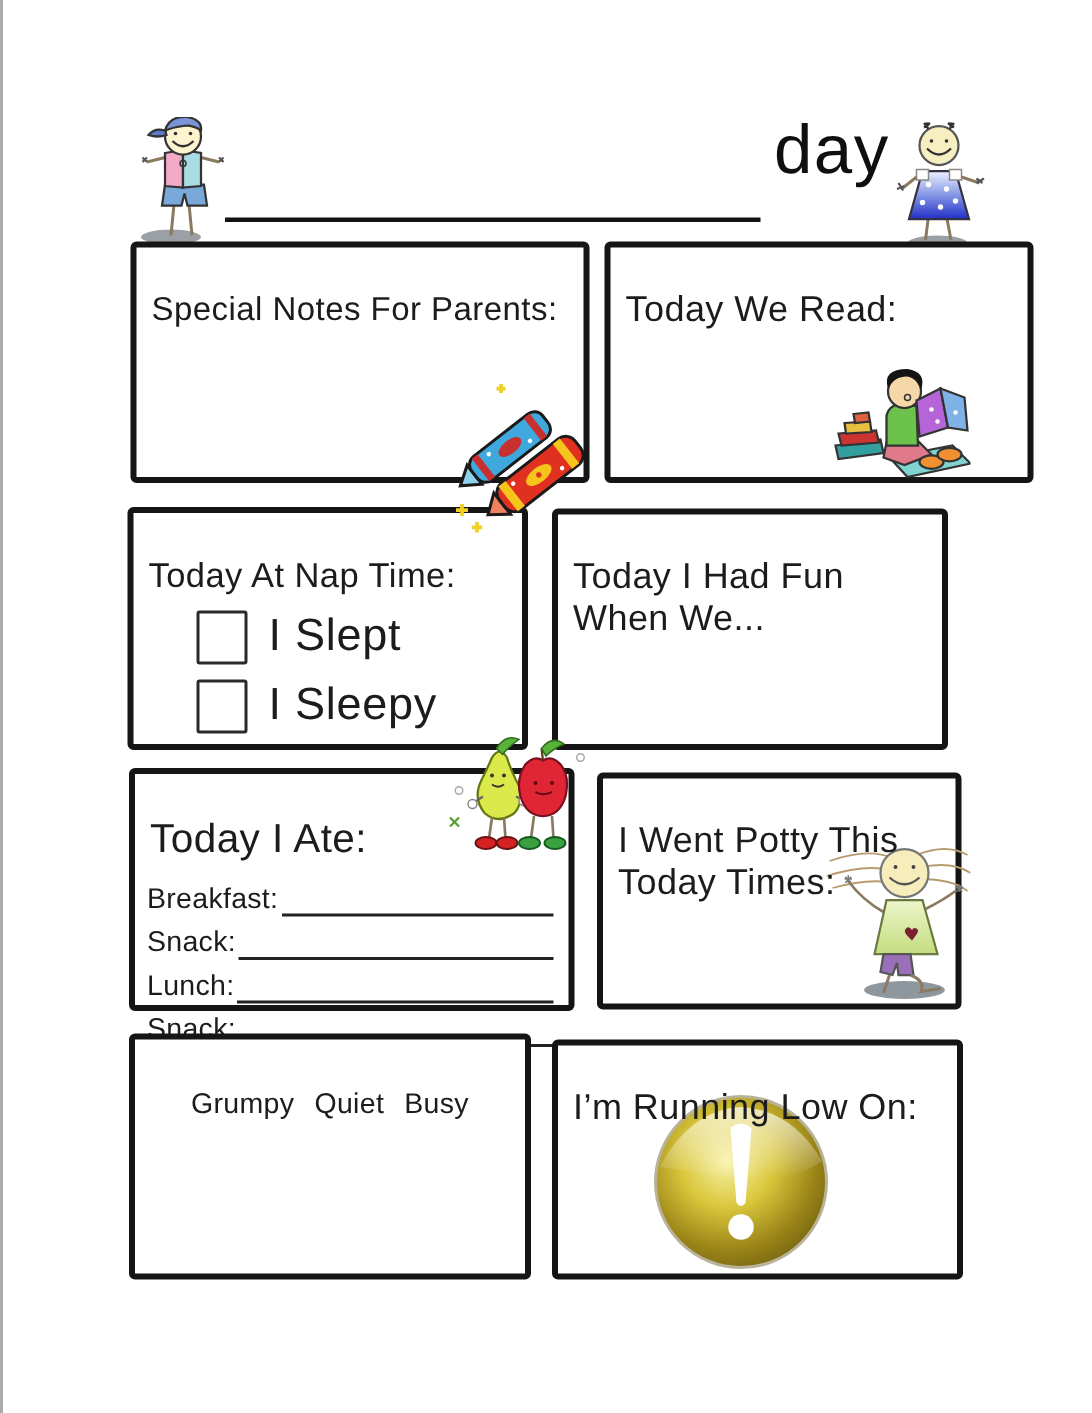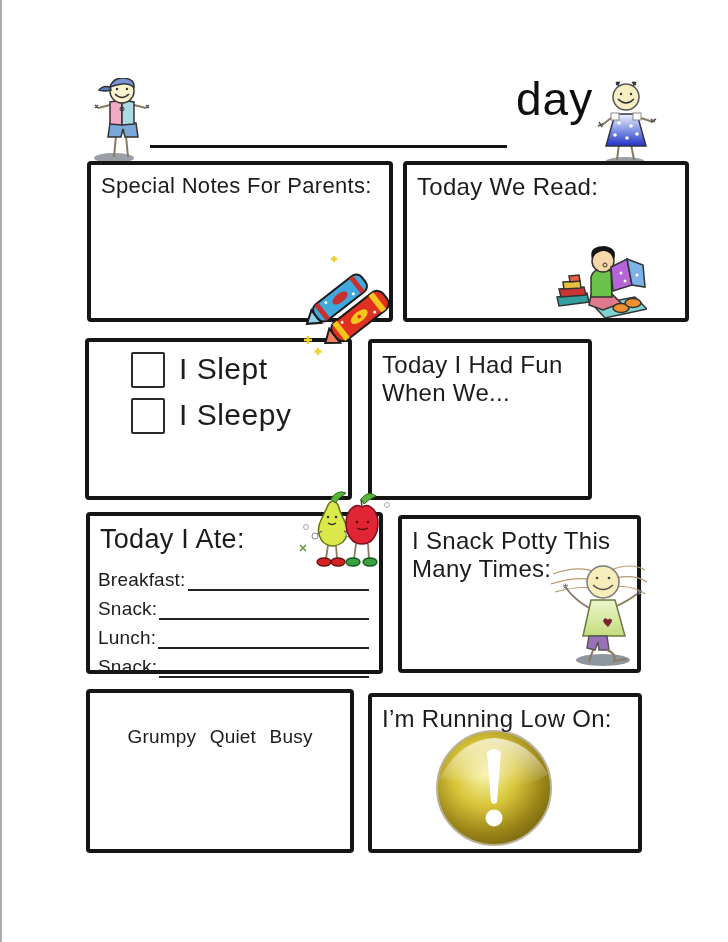--- a/index.html
+++ b/index.html
@@ -7,27 +7,27 @@
     position:relative;width:728px;height:942px;background:#ffffff;overflow:hidden;
     font-family:"Liberation Sans",sans-serif;color:#1c1c1c;
   }
   .edge-line{position:absolute;left:0;top:0;width:2px;height:942px;background:#ababab;}
   .clip{position:absolute;}
   .name-line{position:absolute;left:150px;top:118px;width:357px;height:27px;border-bottom:3px solid #121212;}
   .day-word{position:absolute;left:516px;top:76px;font-size:46px;line-height:1;letter-spacing:1px;color:#0f0f0f;}
   .box{
     position:absolute;background:#ffffff;border:4px solid #151515;border-radius:4px;box-sizing:border-box;
   }
-  .box-title{padding:8px 10px 0 10px;line-height:1.18;letter-spacing:.3px;position:relative;z-index:3;}
+  .box-title{padding:8px 10px 0 10px;line-height:1.18;letter-spacing:.3px;position:relative;z-index:3;margin-top:20px;}
   .t22{font-size:22px;} .t23{font-size:23px;} .t24{font-size:24px;} .t27{font-size:27px;}
   
   .box-a{left:87px;top:161px;width:306px;height:161px;}
   .box-b{left:403px;top:161px;width:286px;height:161px;}
   .box-c{left:85px;top:338px;width:267px;height:162px;}
-  .box-d{left:368px;top:339px;width:224px;height:161px;}
+  .box-d{left:368px;top:339px;width:264px;height:161px;}
   .box-e{left:86px;top:512px;width:297px;height:162px;}
   .box-f{left:398px;top:515px;width:243px;height:158px;}
   .box-g{left:86px;top:689px;width:268px;height:164px;}
   .box-h{left:368px;top:693px;width:274px;height:160px;}
   
   .check-row{display:flex;align-items:flex-start;margin:10px 0 0 42px;}
   .checkbox{width:30px;height:32px;border:2px solid #2a2a2a;border-radius:2px;background:#fff;flex:0 0 auto;}
   .check-label{font-size:30px;margin-left:14px;letter-spacing:.5px;}
   
   .meals{margin:6px 10px 0 8px;}
@@ -138,20 +138,21 @@
       <rect x="83" y="53.5" width="6" height="21" fill="#f6c51c"></rect>
       <ellipse cx="63" cy="64" rx="10" ry="5" fill="#f6c51c"></ellipse>
       <circle cx="63" cy="64" r="1.8" fill="#e03020"></circle>
       <circle cx="46" cy="58" r="1.5" fill="#fff"></circle>
         <circle cx="78" cy="70" r="1.5" fill="#fff"></circle>
     </g>
     <path d="M12 84 l0 8 m-4 -4 l8 0 M22 96 l0 7 m-3.5 -3.5 l7 0 M38 4 l0 6 m-3 -3 l6 0" stroke="#f0d024" stroke-width="2.5"></path>
   </svg>
 
   <div class="box box-c">
+    <div class="box-title t23">Today At Nap Time:</div>
     <div class="check-row">
       <span class="checkbox"></span>
       <span class="check-label">I Slept</span>
     </div>
     <div class="check-row">
       <span class="checkbox"></span>
       <span class="check-label">I Sleepy</span>
     </div>
   </div>
 
@@ -175,21 +176,21 @@
         <span class="meal-line"></span>
       </div>
       <div class="meal-row">
         <span>Snack:</span>
         <span class="meal-line"></span>
       </div>
     </div>
   </div>
 
   <div class="box box-f">
-    <div class="box-title t24">I Snack Potty This Many Times:</div>
+    <div class="box-title t24">I Went Potty This Today Times:</div>
   </div>
 
   <svg class="clip z5" style="left:298px;top:487px;" width="96" height="86" viewBox="0 0 96 86">
     <path d="M30 18 Q35 10 40 18 Q42 25 46 33 Q53 45 45 55 Q34 63 25 55 Q17 45 23 33 Q27 25 30 18 Z" fill="#dbe94a" stroke="#667711" stroke-width="1.5"></path>
     <path d="M33 12 Q39 2 48 6 Q42 10 37 16 Z" fill="#57b33a" stroke="#2e6e1e" stroke-width="1"></path>
     <circle cx="30" cy="30" r="1.3" fill="#333"></circle>
       <circle cx="38" cy="30" r="1.3" fill="#333"></circle>
     <path d="M30 36 Q34 39 38 36" stroke="#333" stroke-width="1.3" fill="none"></path>
     <path d="M24 44 L18 48 M46 44 L50 46" stroke="#666" stroke-width="1.5"></path>
     <circle cx="17" cy="49" r="3" fill="#fff" stroke="#888" stroke-width="1"></circle>

